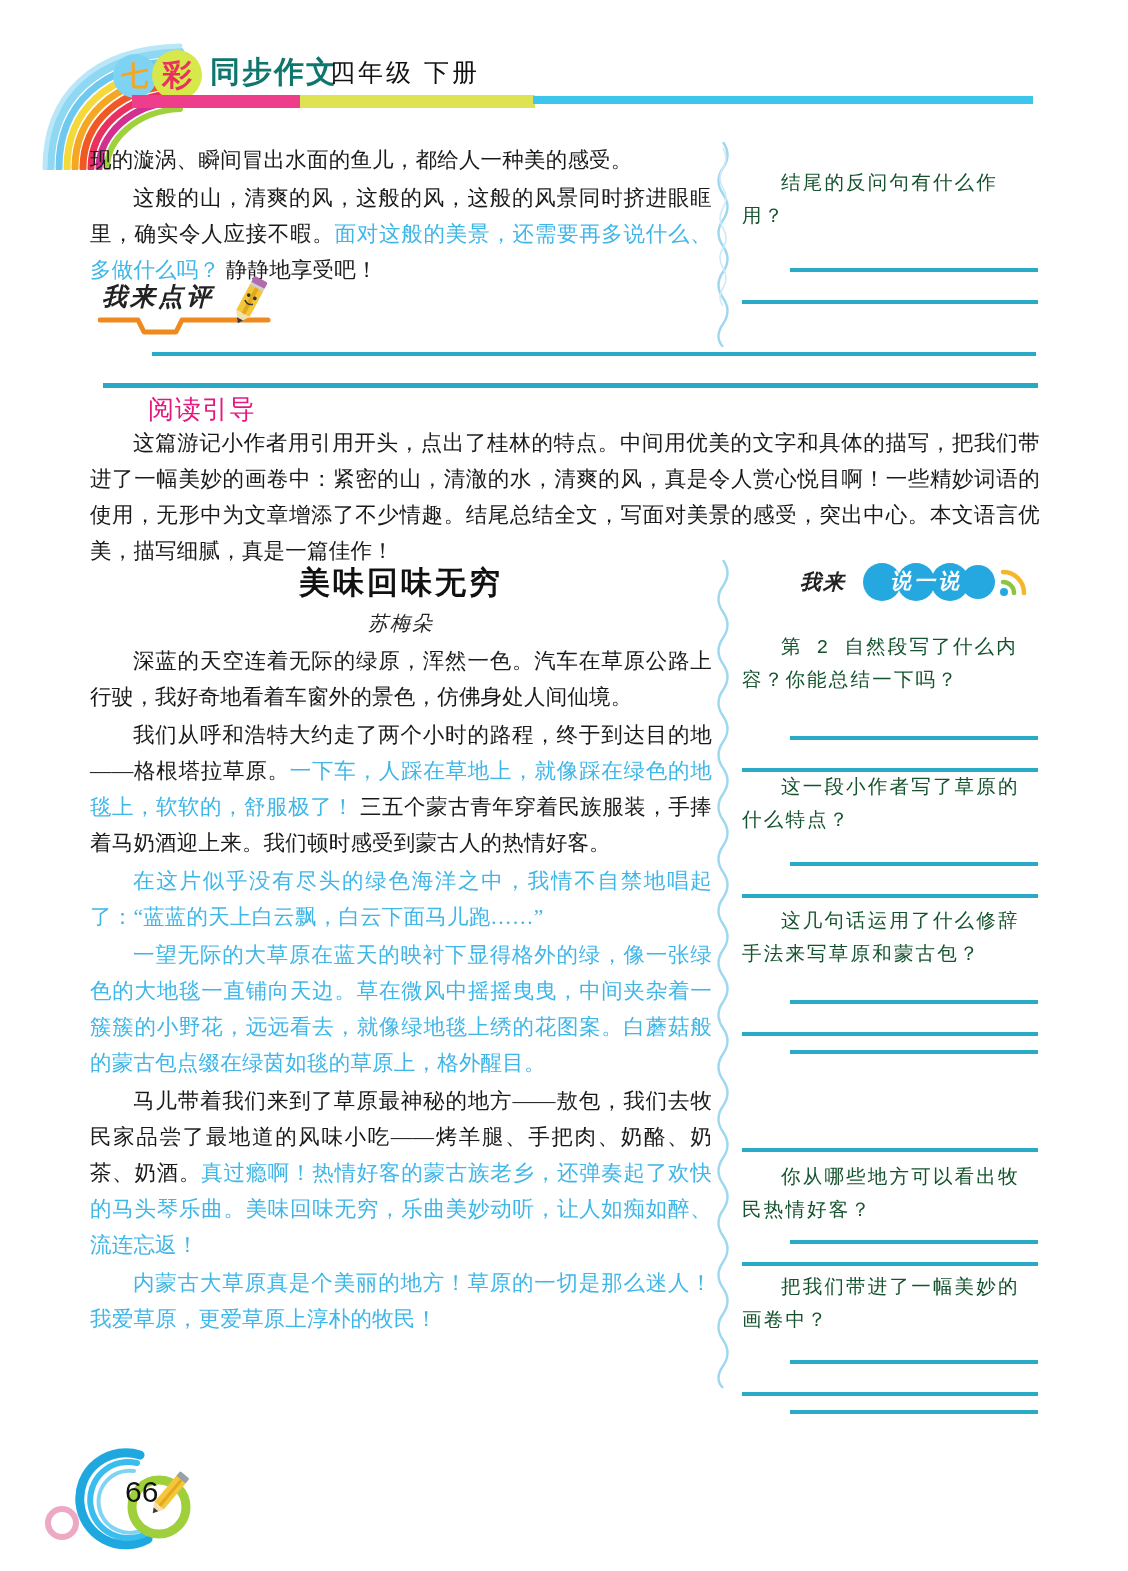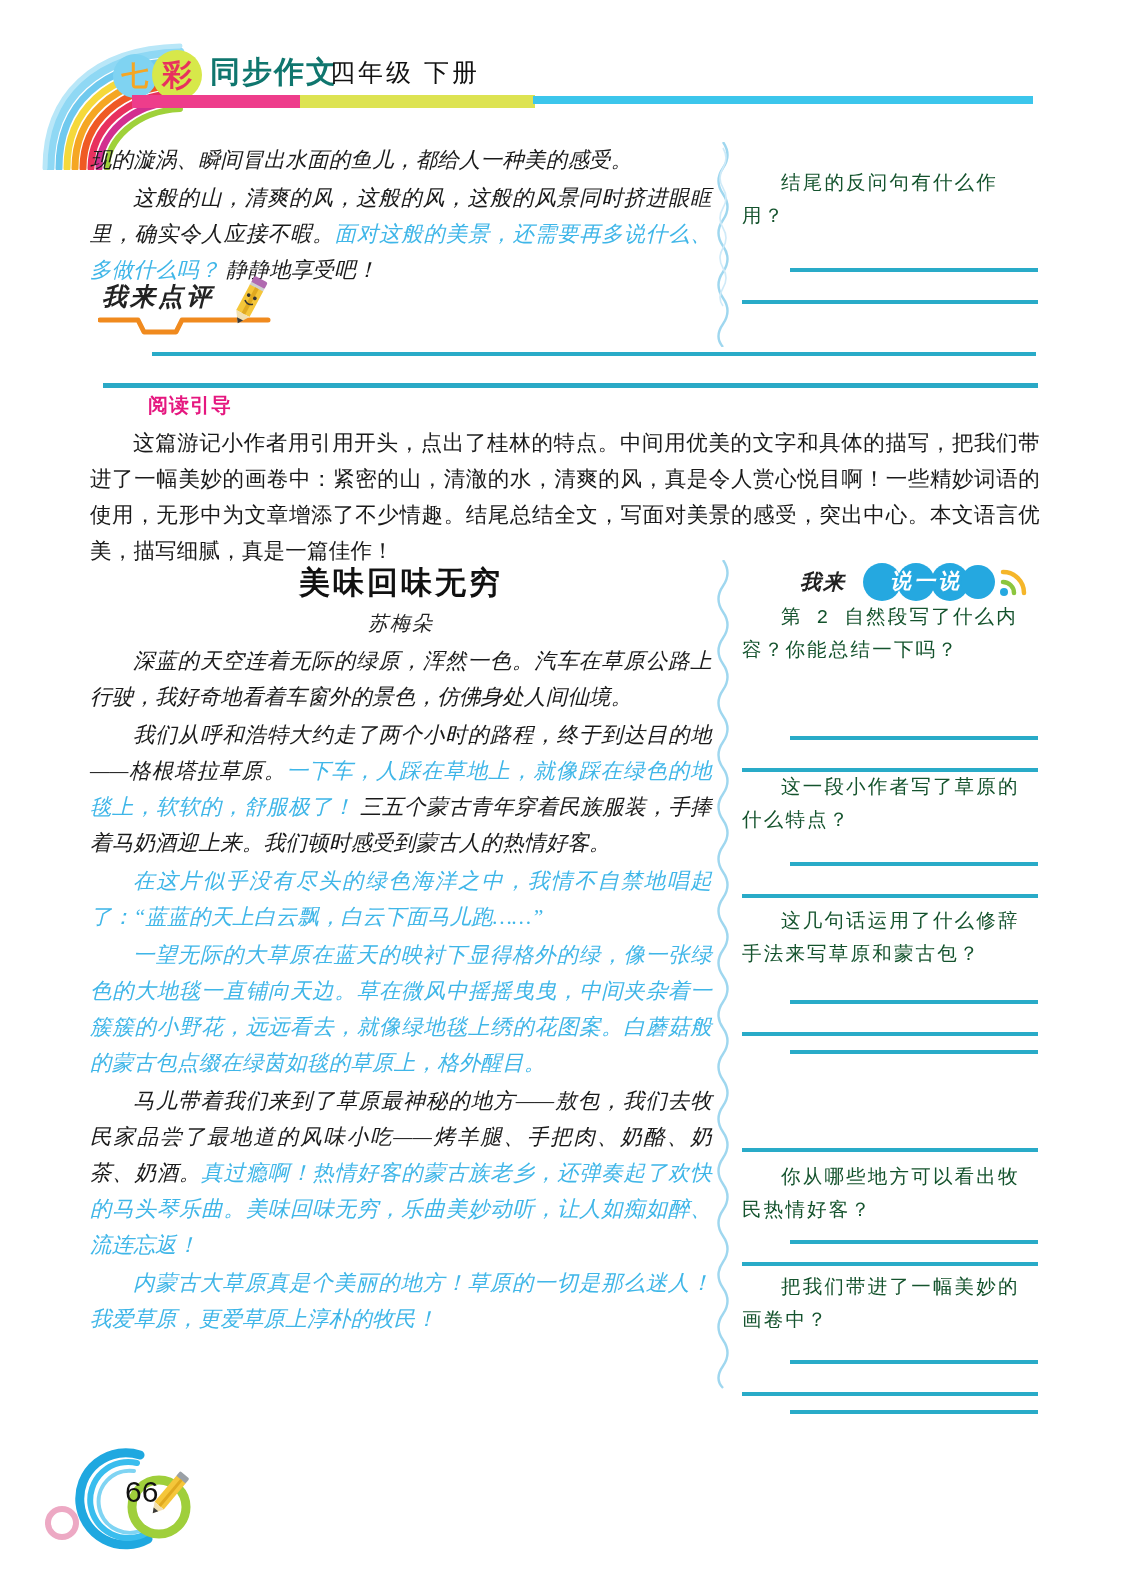--- a/index.html
+++ b/index.html
@@ -43,21 +43,21 @@
 
   
   .wave{position:absolute;width:22px;}
   .wave svg{display:block;}
 
   
   p.body{
     margin:0 0 2px 0;
     font-size:21.5px;line-height:36px;
     color:#1a1a1a;text-indent:2em;
-    letter-spacing:0.2px;text-align:justify;font-style:italic;
+    letter-spacing:0.2px;text-align:justify;
   }
   p.body.noindent{text-indent:0;}
   .hl{color:#3fb6e8;}
 
   
   .wodian{position:absolute;left:98px;top:276px;width:260px;height:60px;}
   .wodian-text{
     font-family:"Liberation Serif","DejaVu Serif",serif;
     font-size:25px;font-weight:bold;color:#222;
     letter-spacing:3px;font-style:italic;
@@ -68,21 +68,21 @@
 
   
   .ans-line{position:absolute;height:4px;background:#29abc8;}
 
   
   .div-teal{position:absolute;background:#2aa9c6;}
 
   .yuedu-title{
     position:absolute;left:148px;top:392px;
     font-family:"Liberation Sans","DejaVu Sans",sans-serif;
-    font-weight:bold;font-size:20px;color:#e5177f;letter-spacing:1px;
+    font-weight:normal;font-size:26px;color:#e5177f;letter-spacing:1px;
   }
   .yuedu-body{position:absolute;left:90px;top:425px;width:950px;}
   .yuedu-body p{
     margin:0;font-size:21.5px;line-height:36px;color:#1a1a1a;
     text-indent:2em;text-align:justify;letter-spacing:0.2px;
   }
 
   
   .art-title{
     text-align:center;
@@ -238,21 +238,21 @@
       <svg width="36" height="36" viewBox="0 0 36 36" fill="none" stroke-linecap="round">
         <circle cx="8" cy="28" r="4" fill="#25a8e0"></circle>
         <path d="M7 18 a11 11 0 0 1 11 11" stroke="#8cc63f" stroke-width="4.5"></path>
         <path d="M7 8 a21 21 0 0 1 21 21" stroke="#f5b62a" stroke-width="4.5"></path>
       </svg>
     </div>
   </div>
 
   <div id="sidebar-questions">
       <div class="q" style="left: 742px; top: 168px;">结尾的反问句有什么作用？</div>
-      <div class="q" style="left: 742px; top: 602px;">第 2 自然段写了什么内容？你能总结一下吗？</div>
+      <div class="q" style="left: 742px; top: 632px;">第 2 自然段写了什么内容？你能总结一下吗？</div>
       <div class="q" style="left: 742px; top: 772px;">这一段小作者写了草原的什么特点？</div>
       <div class="q" style="left: 742px; top: 906px;">这几句话运用了什么修辞手法来写草原和蒙古包？</div>
       <div class="q" style="left: 742px; top: 1162px;">你从哪些地方可以看出牧民热情好客？</div>
       <div class="q" style="left: 742px; top: 1272px;">把我们带进了一幅美妙的画卷中？</div>
       <div class="ans-line" style="left: 790px; top: 268px; width: 248px;"></div>
       <div class="ans-line" style="left: 790px; top: 736px; width: 248px;"></div>
       <div class="ans-line" style="left: 790px; top: 862px; width: 248px;"></div>
       <div class="ans-line" style="left: 790px; top: 1000px; width: 248px;"></div>
       <div class="ans-line" style="left: 790px; top: 1050px; width: 248px;"></div>
       <div class="ans-line" style="left: 790px; top: 1240px; width: 248px;"></div>

